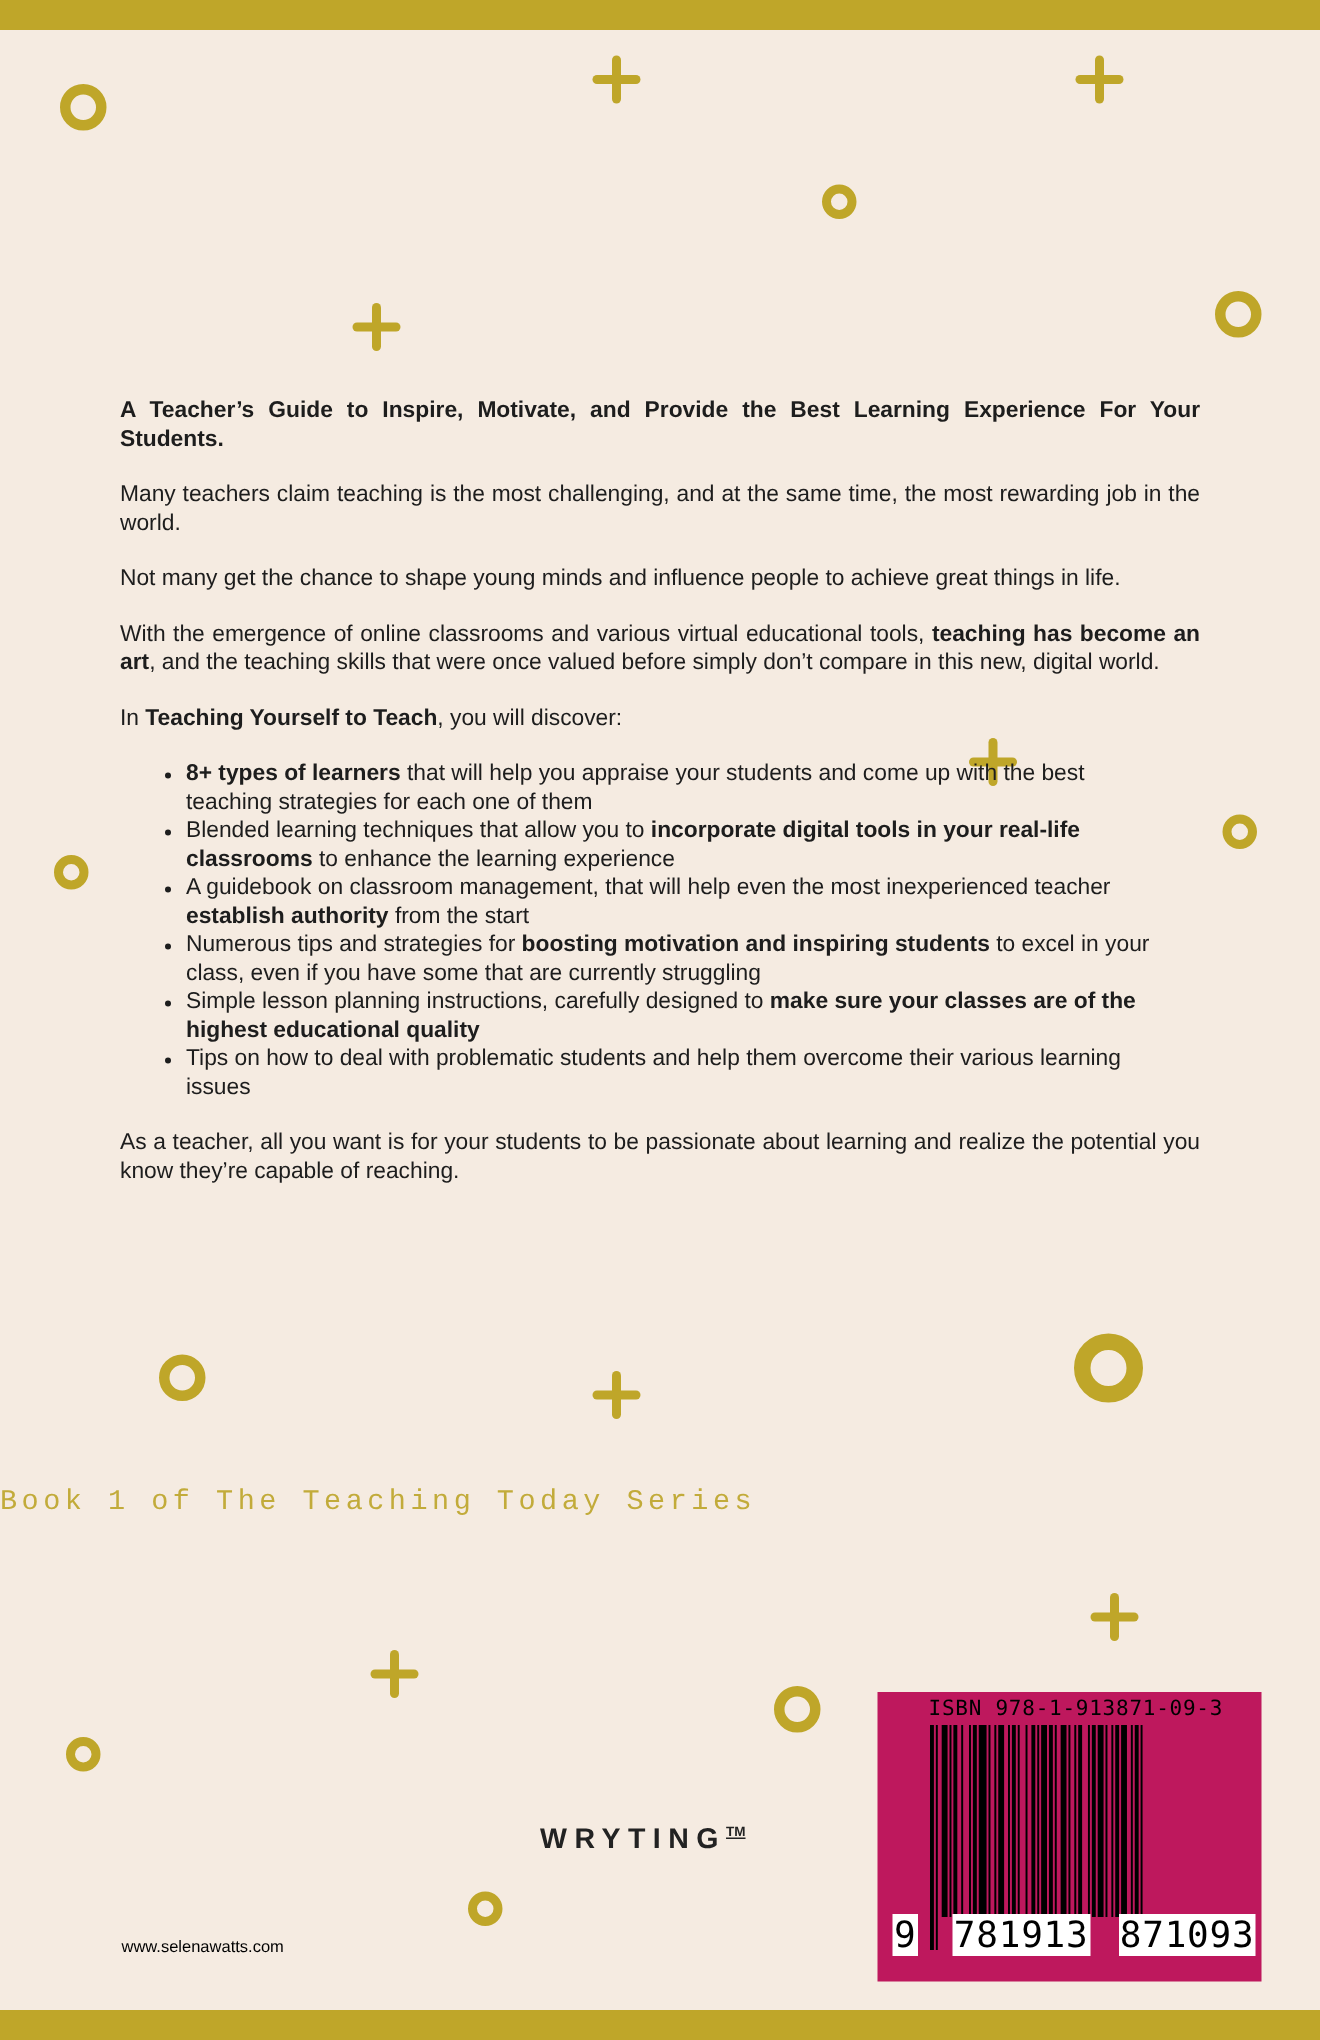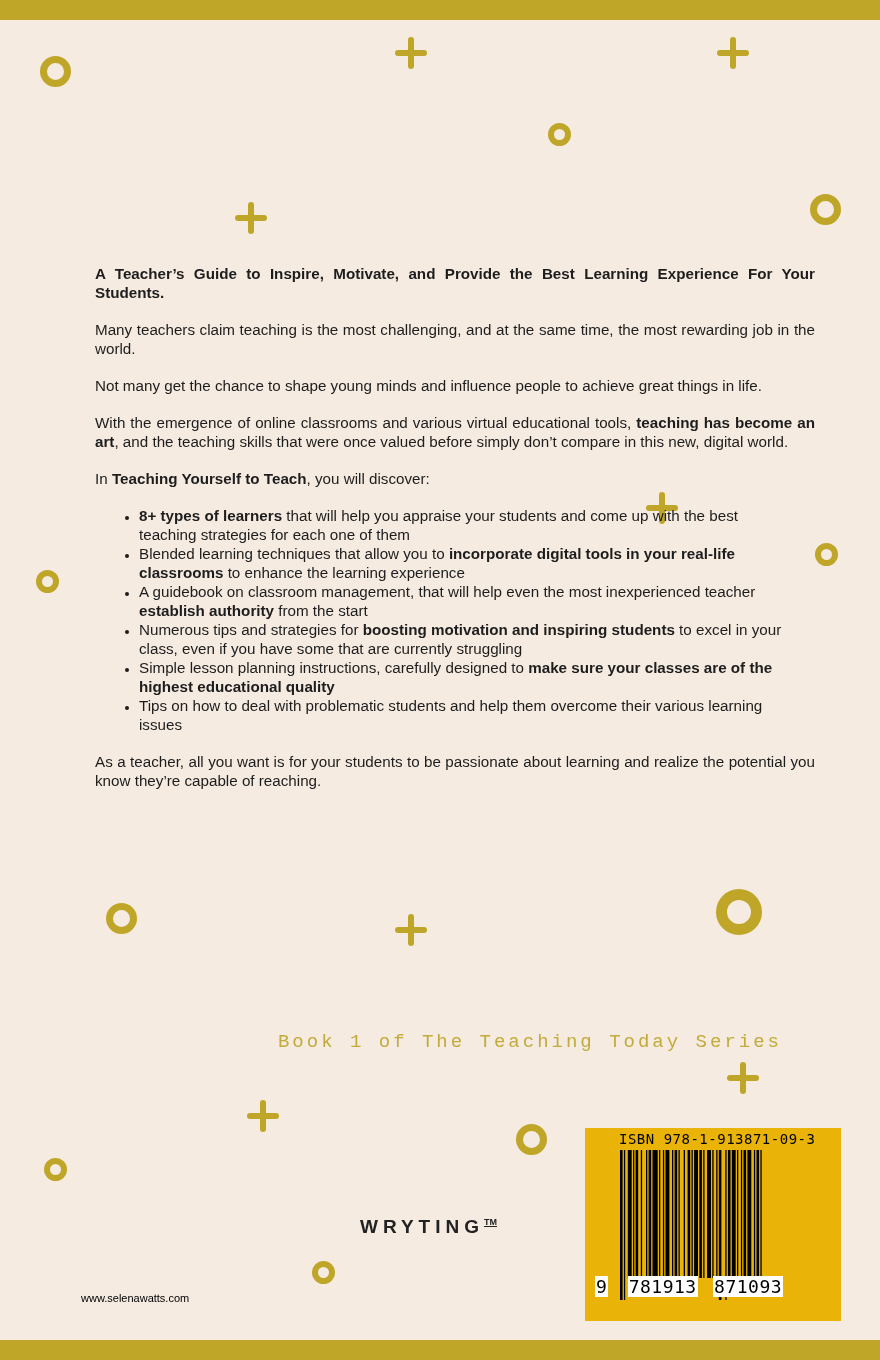--- a/index.html
+++ b/index.html
@@ -14,53 +14,53 @@
     .band.bottom { top: 1340px; height: 20px; }
 
     .deco { position: absolute; }
     .ring { border-radius: 50%; border-style: solid; border-color: #bfa629; box-sizing: border-box; }
     .plus { width: 32px; height: 32px; }
     .plus::before, .plus::after { content: ""; position: absolute; background: #bfa629; border-radius: 3px; }
     .plus::before { left: 13px; top: 0; width: 6px; height: 32px; }
     .plus::after { left: 0; top: 13px; width: 32px; height: 6px; }
 
     .content {
-      position: absolute; left: 95px; top: 264px; width: 720px;
+      position: absolute; left: 80px; top: 264px; width: 720px;
       font-size: 15.2px; line-height: 19px; text-align: justify;
     }
     .content p { margin: 0 0 18px 0; }
     .content b { font-weight: bold; }
     .content ul { margin: 0 16px 18px 0; padding-left: 44px; }
     .content li { margin: 0; text-align: left; list-style: disc; }
     .content li::marker { font-size: 12px; }
 
     .series {
-      position: absolute; left: 0; width: 782px; top: 990px; text-align: right;
+      position: absolute; left: 0; width: 782px; top: 990px; text-align: left;
       font-family: "Liberation Mono", "DejaVu Sans Mono", monospace;
-      font-size: 19px; letter-spacing: 3px; color: #c2ab3a; margin-top: 41px;
+      font-size: 19px; letter-spacing: 3px; color: #c2ab3a;
     }
     .website { position: absolute; left: 81px; top: 1292px; font-size: 11px; color: #000000; }
     .publisher {
       position: absolute; left: 360px; top: 1216px; font-size: 19px; font-weight: bold;
       letter-spacing: 5px; color: #222;
     }
     .publisher sup { font-size: 9px; letter-spacing: 0; vertical-align: 8px; text-decoration: underline; }
 
     .barcode-box {
       position: absolute; left: 585px; top: 1128px; width: 256px; height: 193px;
-      background: #eab308;
+      background: #be185d;
     }
     .isbn-top {
       position: absolute; left: 34px; top: 3px;
       font-family: "DejaVu Sans Mono", monospace; font-size: 14px; letter-spacing: 0.5px; color: #000;
     }
     .bars { position: absolute; left: 35px; top: 22px; width: 205px; height: 150px; }
     .isbn-bottom {
       position: absolute; left: 10px; top: 148px;
-      font-family: "DejaVu Sans Mono", monospace; font-size: 18px; color: #000; letter-spacing: 0.5px;
+      font-family: "DejaVu Sans Mono", monospace; font-size: 24px; color: #000; letter-spacing: 0.5px;
       background: transparent;
     }
     .isbn-bottom span { background: #fff; padding: 0 1px; }
   </style>
 </head>
 <body>
 
 <div class="band top"></div>
 <div class="band bottom"></div>
 

